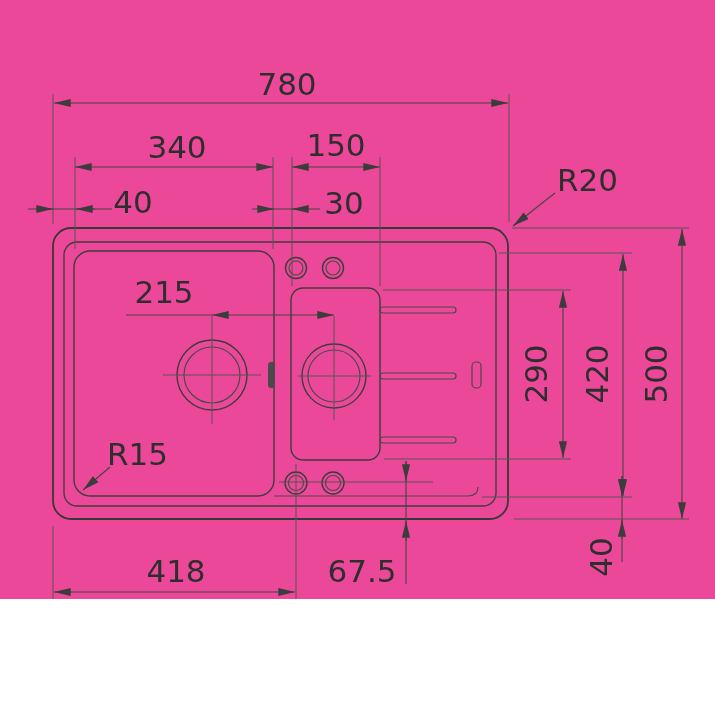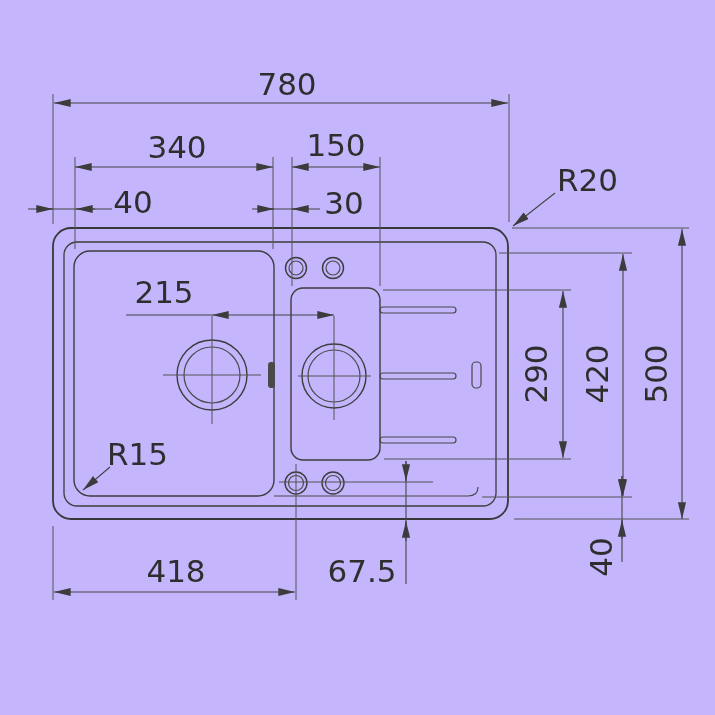--- a/index.html
+++ b/index.html
@@ -1,16 +1,16 @@
 <!DOCTYPE html>
 <html><head>
 <meta charset="utf-8">
 <style>
   html,body{margin:0;padding:0;background:#ffffff;}
-  .stage{width:715px;height:715px;background:#c4b5fd;position:relative;overflow:hidden;}
+  .stage{width:715px;height:599px;background:#ec4899;position:relative;overflow:hidden;}
   svg{display:block;}
   text{font-family:"DejaVu Sans","Liberation Sans",sans-serif;font-size:31px;fill:#2e2e2e;}
   .ext{stroke:#555;stroke-width:1;fill:none;}
   .dim{stroke:#454545;stroke-width:1.1;fill:none;}
   .out{stroke:#383838;stroke-width:1.8;fill:none;}
   .mid{stroke:#3d3d3d;stroke-width:1.3;fill:none;}
   .det{stroke:#3d3d3d;stroke-width:1.4;fill:none;}
   .thinned{stroke:#4a4a4a;stroke-width:1.2;fill:none;}
 </style>
 </head>

